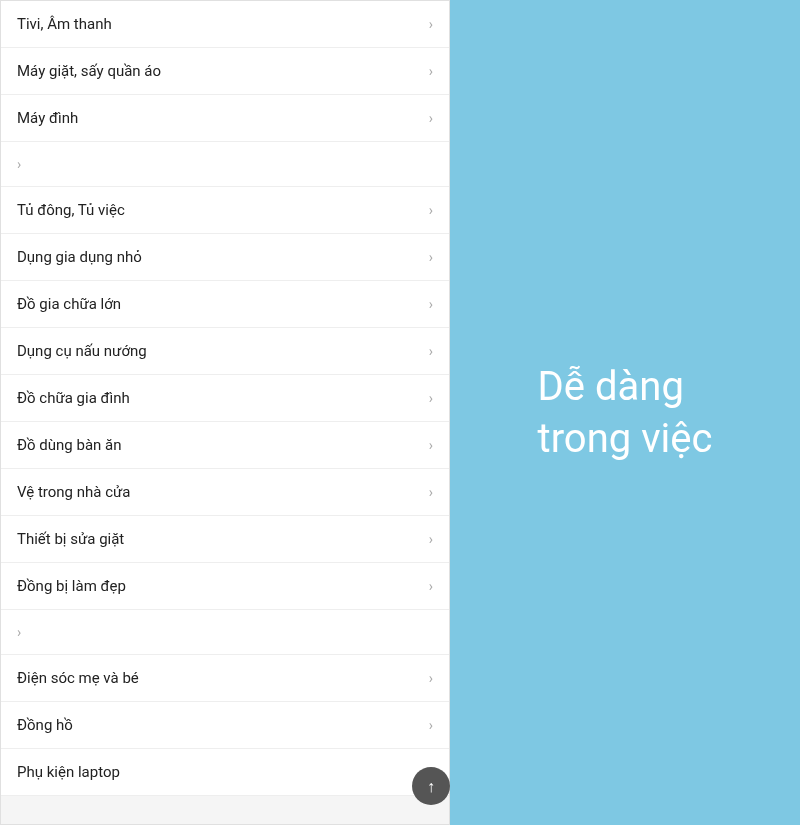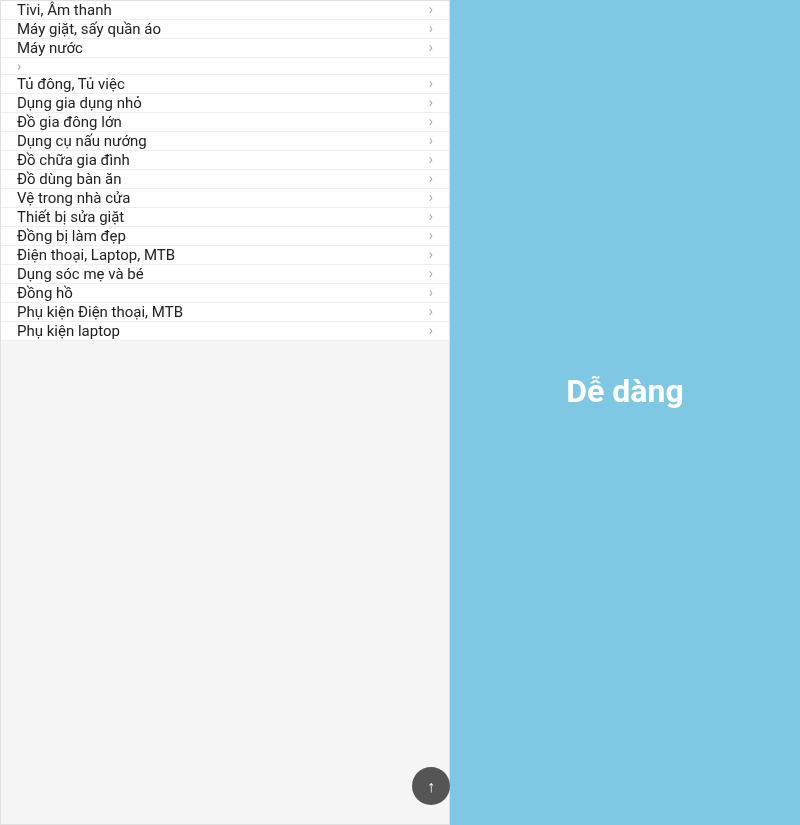--- a/index.html
+++ b/index.html
@@ -19,22 +19,23 @@
     .left-panel {
       width: 450px;
       background: #f5f5f5;
       border: 1px solid #e0e0e0;
       overflow-y: auto;
       flex-shrink: 0;
     }
 
     .menu-item {
       display: flex;
+      align-items: center;
       justify-content: space-between;
-      padding: 0 16px;
+      padding: 14px 16px;
       background: #fff;
       border-bottom: 1px solid #eeeeee;
       cursor: pointer;
     }
 
     .menu-item-label {
       font-size: 15px;
       color: #222;
     }
 
@@ -46,22 +47,22 @@
     .right-panel {
       flex: 1;
       background: #7ec8e3;
       display: flex;
       align-items: center;
       justify-content: center;
       padding: 20px;
     }
 
     .tagline {
-      font-size: 32px;
-      font-weight: 700;
+      font-size: 40px;
+      font-weight: 400;
       color: #fff;
       line-height: 1.3;
       text-align: left;
     }
 
     .scroll-to-top {
       position: absolute;
       bottom: 20px;
       left: 412px;
       width: 38px;
@@ -83,36 +84,36 @@
 
 <div class="menu-item">
       <span class="menu-item-label">Tivi, Âm thanh</span>
       <span class="menu-item-chevron">›</span>
     </div>
     <div class="menu-item">
       <span class="menu-item-label">Máy giặt, sấy quần áo</span>
       <span class="menu-item-chevron">›</span>
     </div>
     <div class="menu-item">
-      <span class="menu-item-label">Máy nước</span>
+      <span class="menu-item-label">Máy đình</span>
       <span class="menu-item-chevron">›</span>
     </div>
     <div class="menu-item">
       <span class="menu-item-chevron">›</span>
     </div>
     <div class="menu-item">
       <span class="menu-item-label">Tủ đông, Tủ việc</span>
       <span class="menu-item-chevron">›</span>
     </div>
     <div class="menu-item">
       <span class="menu-item-label">Dụng gia dụng nhỏ</span>
       <span class="menu-item-chevron">›</span>
     </div>
     <div class="menu-item">
-      <span class="menu-item-label">Đồ gia đông lớn</span>
+      <span class="menu-item-label">Đồ gia chữa lớn</span>
       <span class="menu-item-chevron">›</span>
     </div>
     <div class="menu-item">
       <span class="menu-item-label">Dụng cụ nấu nướng</span>
       <span class="menu-item-chevron">›</span>
     </div>
     <div class="menu-item">
       <span class="menu-item-label">Đồ chữa gia đình</span>
       <span class="menu-item-chevron">›</span>
     </div>
@@ -126,43 +127,38 @@
     </div>
     <div class="menu-item">
       <span class="menu-item-label">Thiết bị sửa giặt</span>
       <span class="menu-item-chevron">›</span>
     </div>
     <div class="menu-item">
       <span class="menu-item-label">Đồng bị làm đẹp</span>
       <span class="menu-item-chevron">›</span>
     </div>
     <div class="menu-item">
-      <span class="menu-item-label">Điện thoại, Laptop, MTB</span>
       <span class="menu-item-chevron">›</span>
     </div>
     <div class="menu-item">
-      <span class="menu-item-label">Dụng sóc mẹ và bé</span>
+      <span class="menu-item-label">Điện sóc mẹ và bé</span>
       <span class="menu-item-chevron">›</span>
     </div>
     <div class="menu-item">
       <span class="menu-item-label">Đồng hồ</span>
-      <span class="menu-item-chevron">›</span>
-    </div>
-    <div class="menu-item">
-      <span class="menu-item-label">Phụ kiện Điện thoại, MTB</span>
       <span class="menu-item-chevron">›</span>
     </div>
     <div class="menu-item">
       <span class="menu-item-label">Phụ kiện laptop</span>
       <span class="menu-item-chevron">›</span>
     </div>
   </div>
 
 <div class="right-panel">
   <div class="tagline">
     <span>Dễ dàng</span><br>
-    <br>
+    <span>trong việc</span><br>
   </div>
 </div>
 
 <div class="scroll-to-top">
   <span>↑</span>
 </div>
 
 </body></html>

